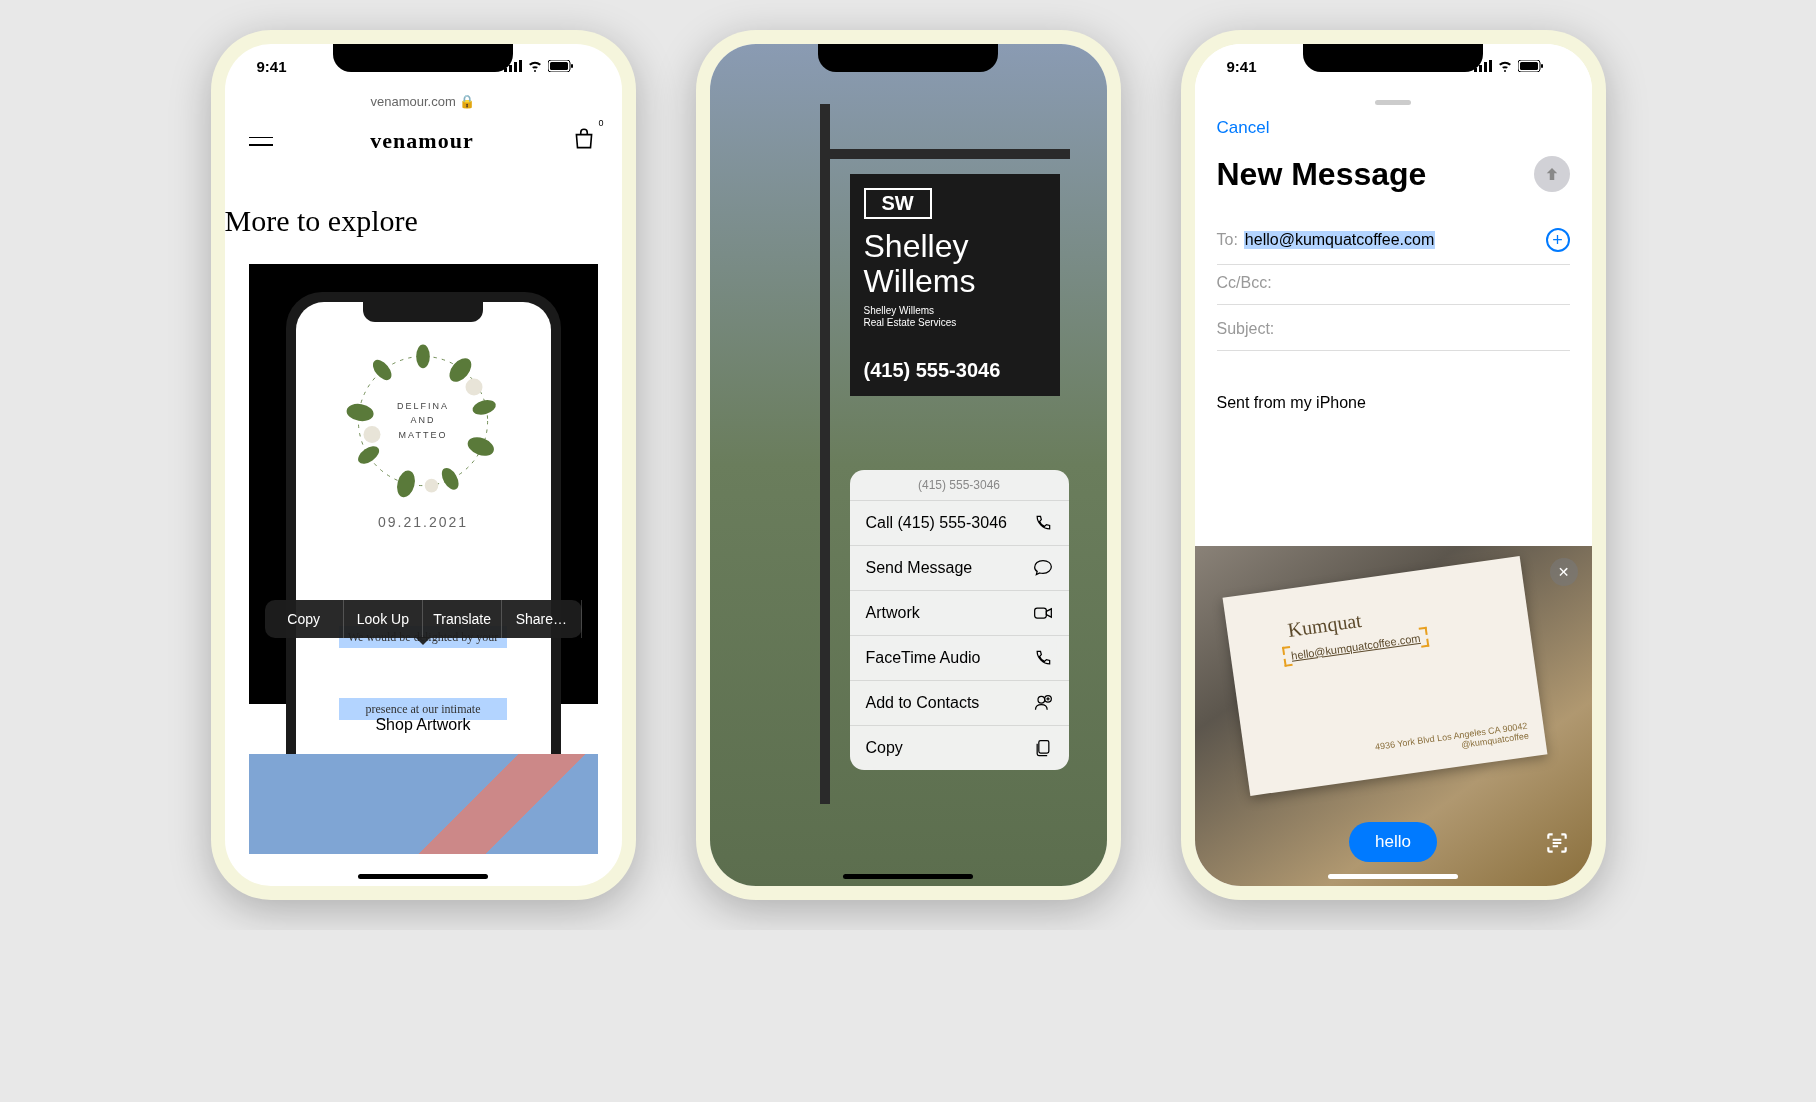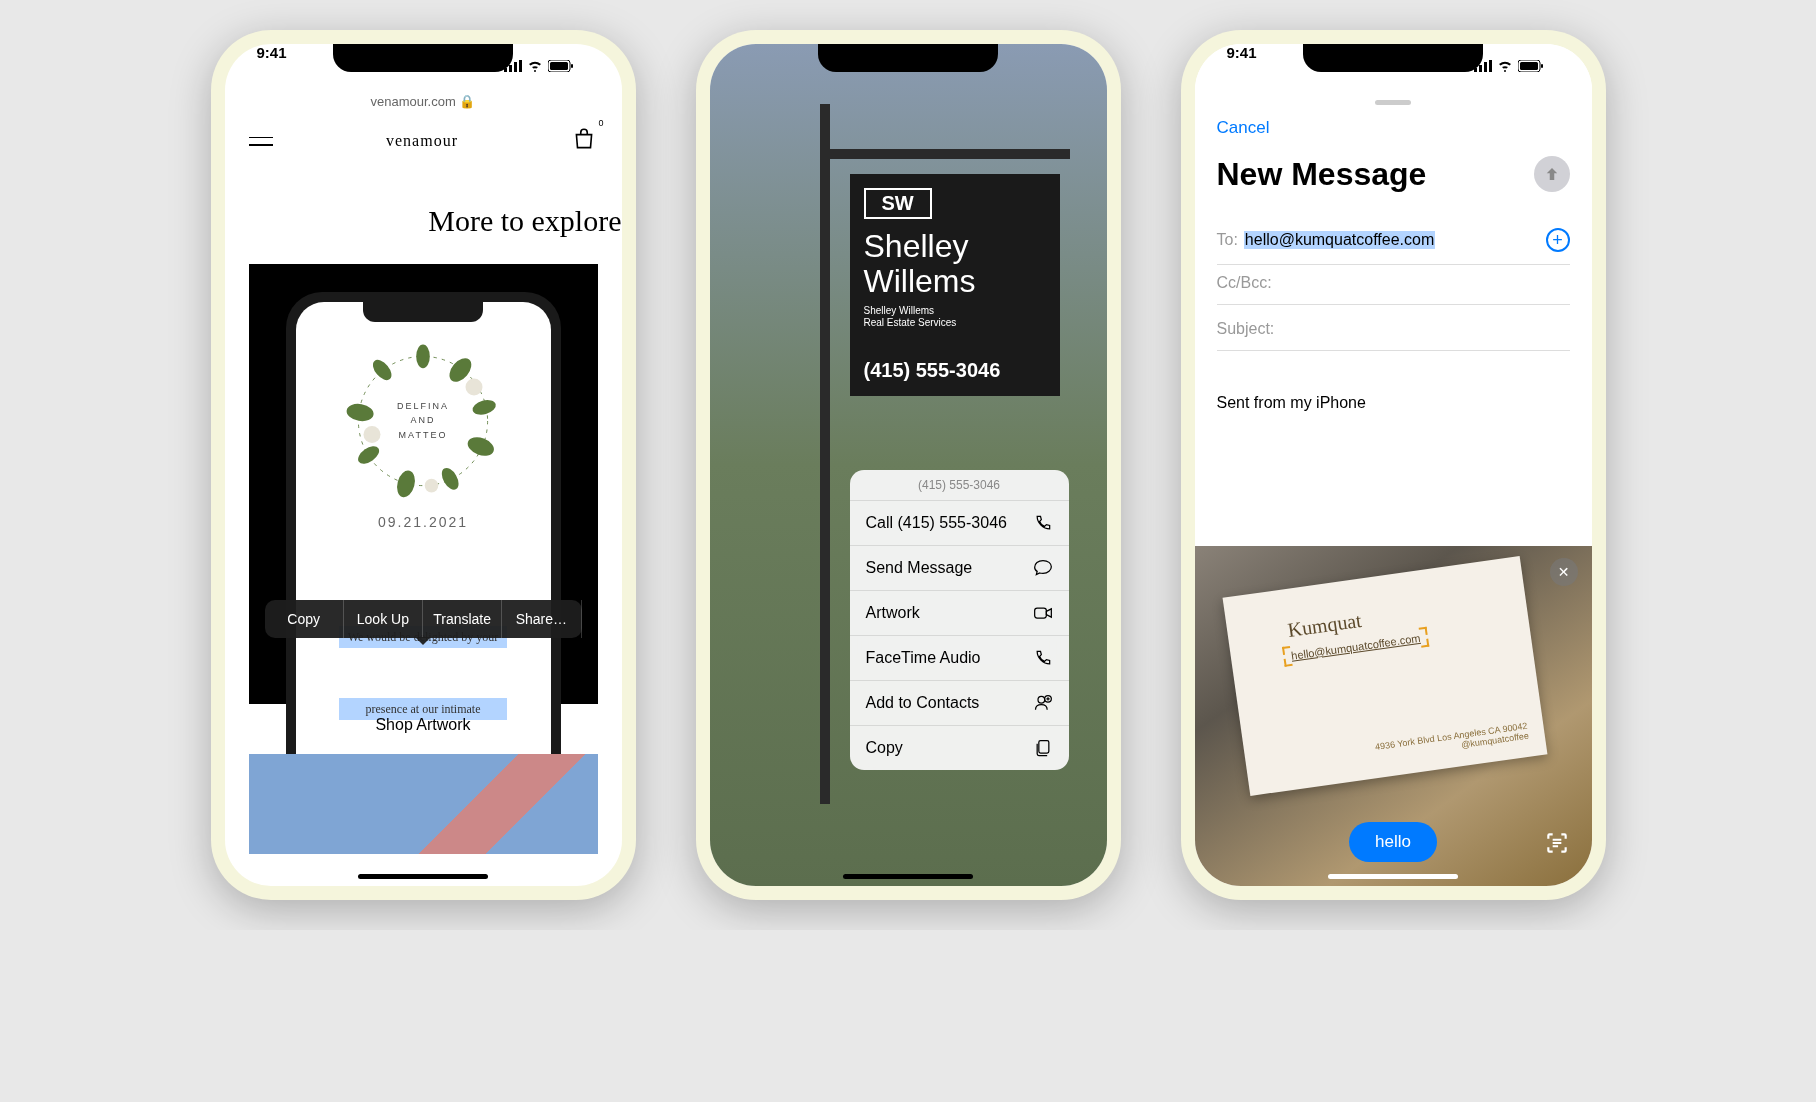--- a/index.html
+++ b/index.html
@@ -40,20 +40,21 @@
     z-index: 100;
   }
   .statusbar {
     position: absolute;
     top: 0;
     left: 0;
     right: 17px;
     height: 44px;
     display: flex;
     justify-content: space-between;
+    align-items: center;
     padding: 0 32px;
     font-size: 15px;
     font-weight: 600;
     z-index: 90;
     gap: 42px;
   }
   .statusbar.dark { color: #000; }
   .status-icons {
     display: flex;
     gap: 5px;
@@ -91,34 +92,34 @@
     justify-content: space-between;
     align-items: center;
     padding: 0 24px;
   }
   .burger {
     display: flex;
     flex-direction: column;
     gap: 6px;
   }
   .burger span { width: 24px; height: 1.5px; background: #000; }
-  .logo { font-family: Georgia, serif; font-size: 16px; letter-spacing: 1px; }
+  .logo { font-family: Georgia, serif; font-size: 22px; letter-spacing: 1px; font-weight: bold; }
   .cart { position: relative; }
   .cart svg { width: 26px; height: 26px; }
   .cart-badge {
     position: absolute;
     top: -8px; right: -6px;
     font-size: 9px;
   }
   .p1-title {
     position: absolute;
     top: 160px;
     left: 0;
     right: 0;
-    text-align: right;
+    text-align: left;
     font-family: Georgia, serif;
     font-size: 30px;
   }
   .artwork-box {
     position: absolute;
     top: 220px;
     left: 24px;
     right: 24px;
     height: 440px;
     background: #000;

